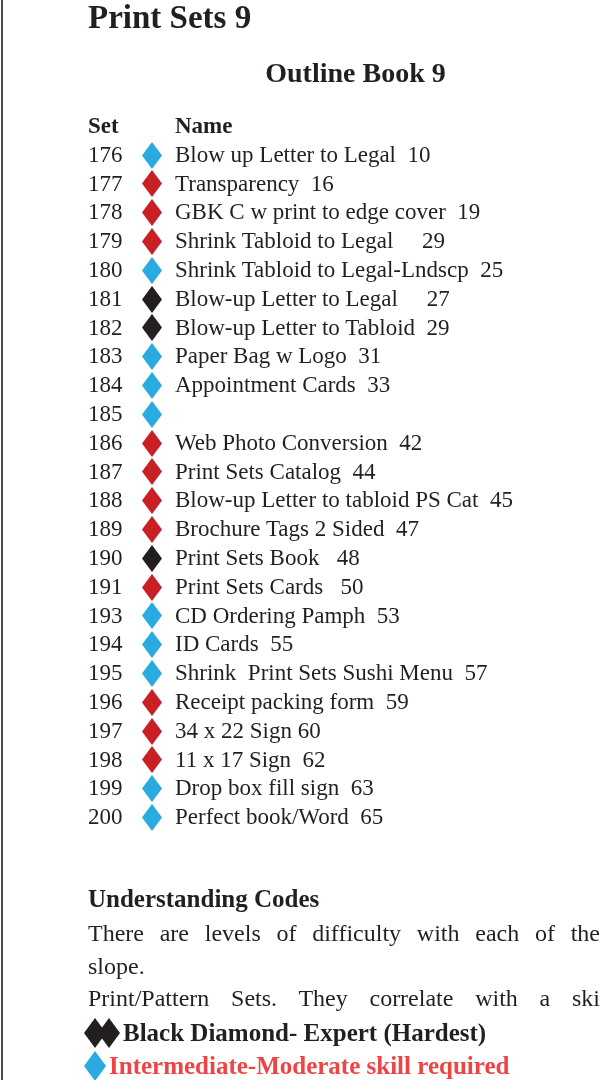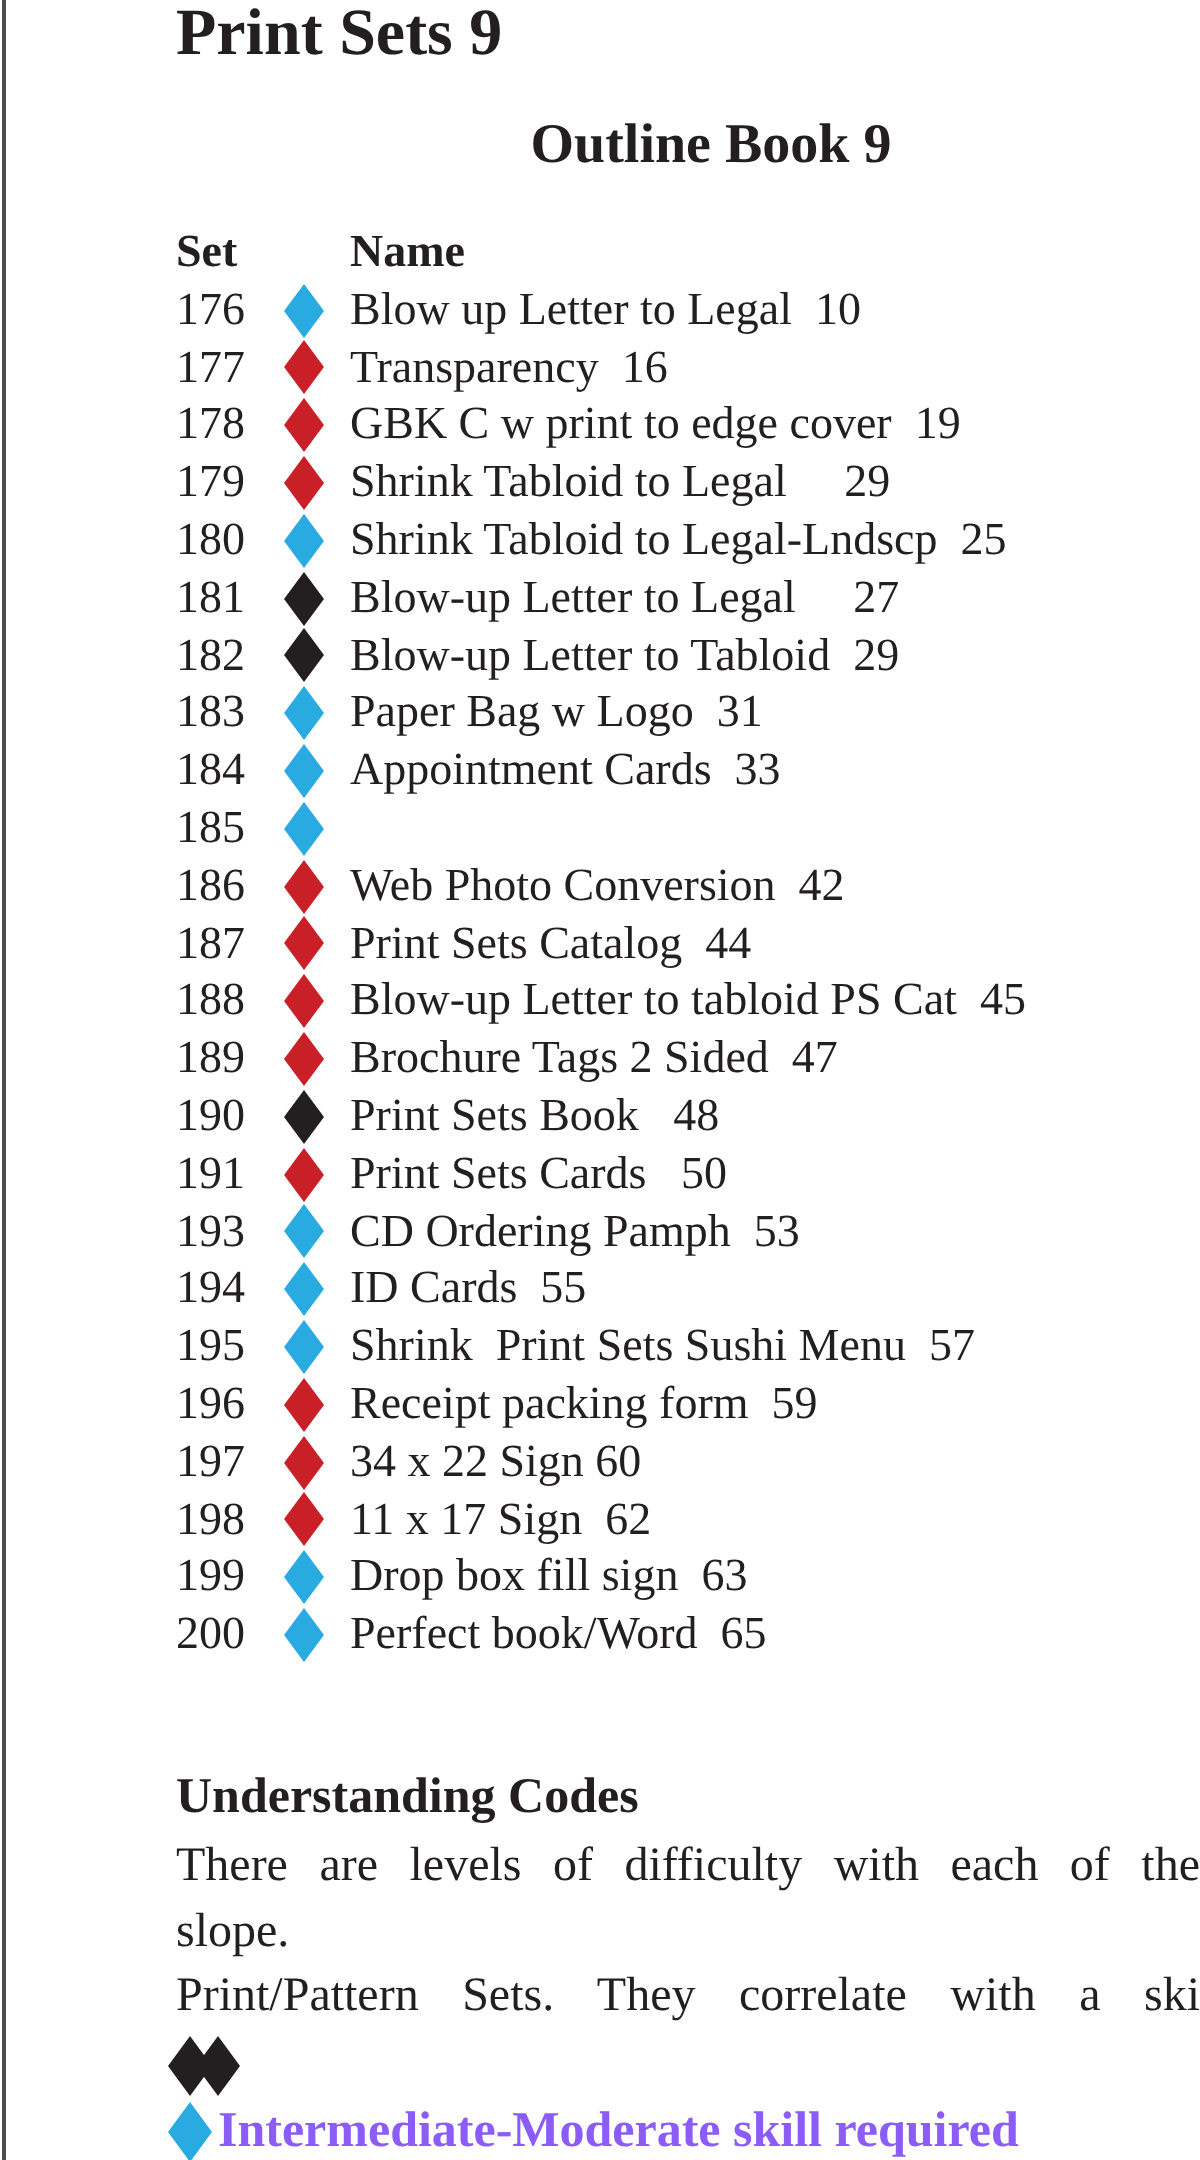--- a/index.html
+++ b/index.html
@@ -315,24 +315,25 @@
           <span class="lg-dia">
             <svg width="22" height="30" viewBox="0 0 22 30">
               <polygon points="11,0 22,15 11,30 0,15" fill="#231F20"></polygon>
             </svg>
           </span>
           <span class="lg-dia">
             <svg width="22" height="30" viewBox="0 0 22 30">
               <polygon points="11,0 22,15 11,30 0,15" fill="#231F20"></polygon>
             </svg>
           </span>
+          <span class="legend-label" style="color: rgb(35, 31, 32);">Black Diamond- Expert (Hardest)</span>
         </div>
         <div class="legend-row">
           <span class="lg-dia">
             <svg width="22" height="30" viewBox="0 0 22 30">
               <polygon points="11,0 22,15 11,30 0,15" fill="#29ABE2"></polygon>
             </svg>
           </span>
-          <span class="legend-label" style="color: #8b5cf6;">Intermediate-Moderate skill required</span>
+          <span class="legend-label" style="color: #ef4444;">Intermediate-Moderate skill required</span>
         </div>
       </div>
   </div>
 </div>
 
 </body></html>

